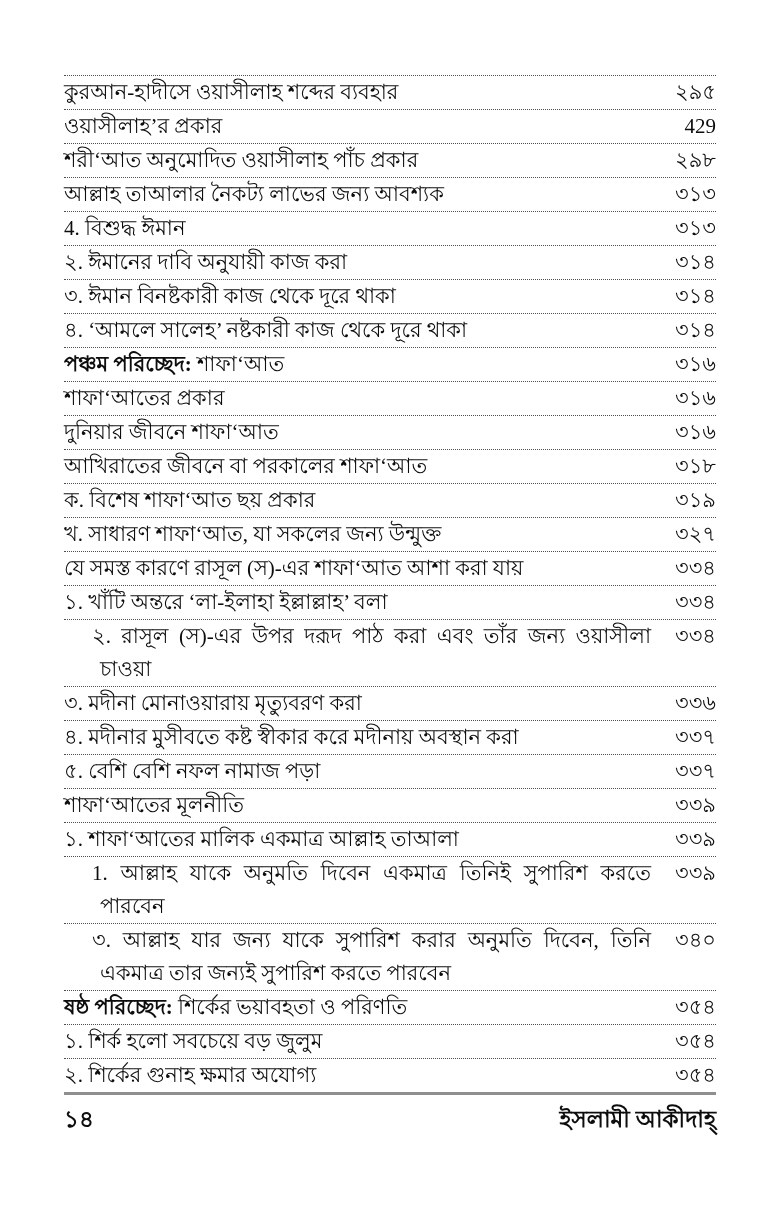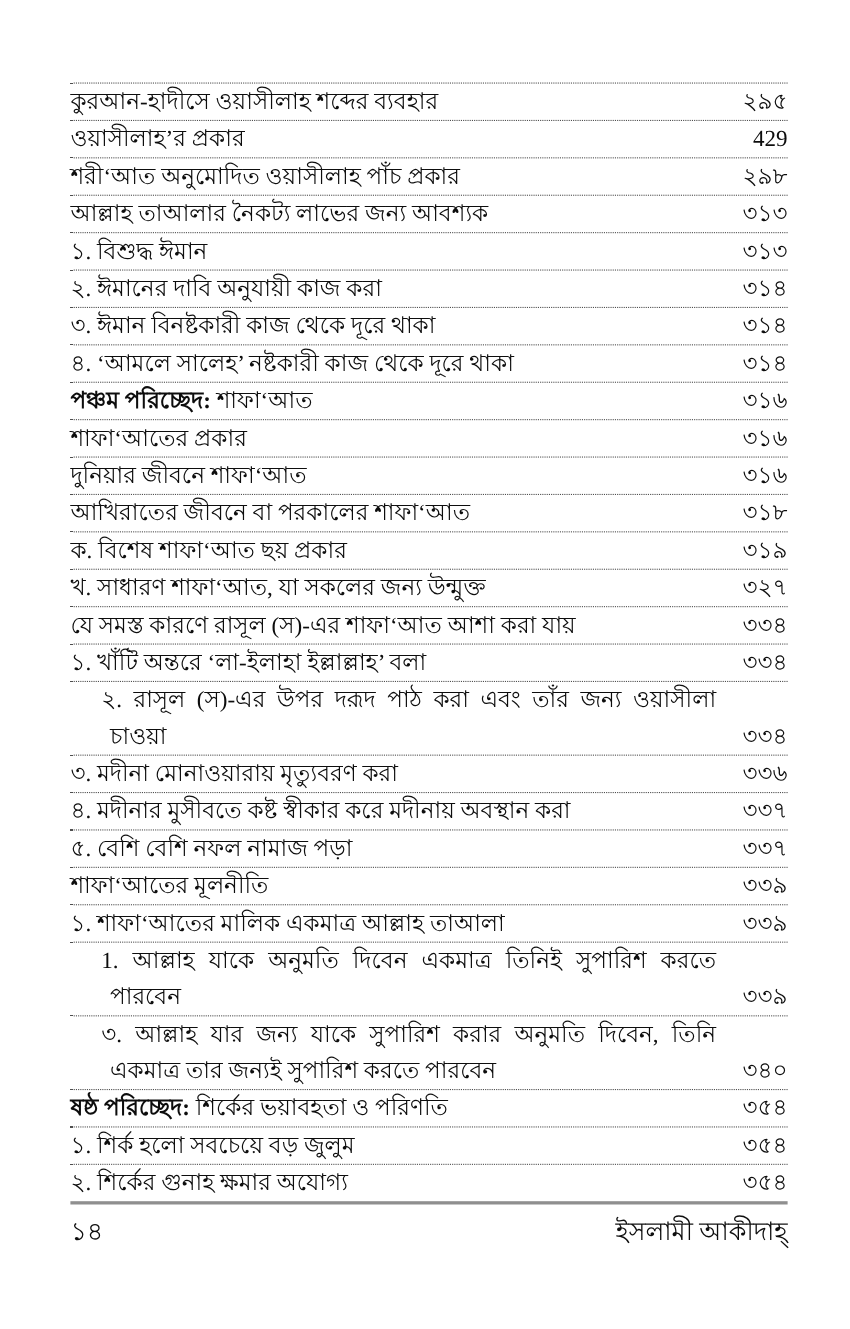--- a/index.html
+++ b/index.html
@@ -19,21 +19,21 @@
   }
   .toc {
     position: absolute;
     left: 64px; top: 75px;
     width: 652px;
     border-top: 1px dotted #4e4e4e;
     border-bottom: 3px solid #8f8f8f;
   }
   .row {
     display: flex;
-    align-items: flex-end;
+    align-items: flex-start;
     border-bottom: 1px dotted #4e4e4e;
     font-size: 21px;
     line-height: 33px;
   }
   .row:last-child { border-bottom: none; gap: 19px; }
   .title { flex: 1 1 auto; padding-right: 10px; }
   .pagenum {
     flex: 0 0 55px;
     text-align: right;
     white-space: nowrap;
@@ -44,20 +44,21 @@
   .chapter-prefix { font-weight: 700; }
   .footer {
     position: absolute;
     left: 64px; top: 1103px;
     width: 652px;
     display: flex;
     justify-content: space-between;
     align-items: baseline;
     font-size: 23px;
     line-height: 34px;
+    font-weight: bold;
   }
 </style>
 </head>
 <body>
 
 <div class="page">
   <div class="toc">
       <div class="row">
         <div class="title">
           <div class="line">কুরআন-হাদীসে ওয়াসীলাহ শব্দের ব্যবহার</div>
@@ -77,21 +78,21 @@
         <div class="pagenum">২৯৮</div>
       </div>
       <div class="row">
         <div class="title">
           <div class="line">আল্লাহ তাআলার নৈকট্য লাভের জন্য আবশ্যক</div>
         </div>
         <div class="pagenum">৩১৩</div>
       </div>
       <div class="row">
         <div class="title">
-          <div class="line">১. বিশুদ্ধ ঈমান</div>
+          <div class="line">4. বিশুদ্ধ ঈমান</div>
         </div>
         <div class="pagenum">৩১৩</div>
       </div>
       <div class="row">
         <div class="title">
           <div class="line">২. ঈমানের দাবি অনুযায়ী কাজ করা</div>
         </div>
         <div class="pagenum">৩১৪</div>
       </div>
       <div class="row">

